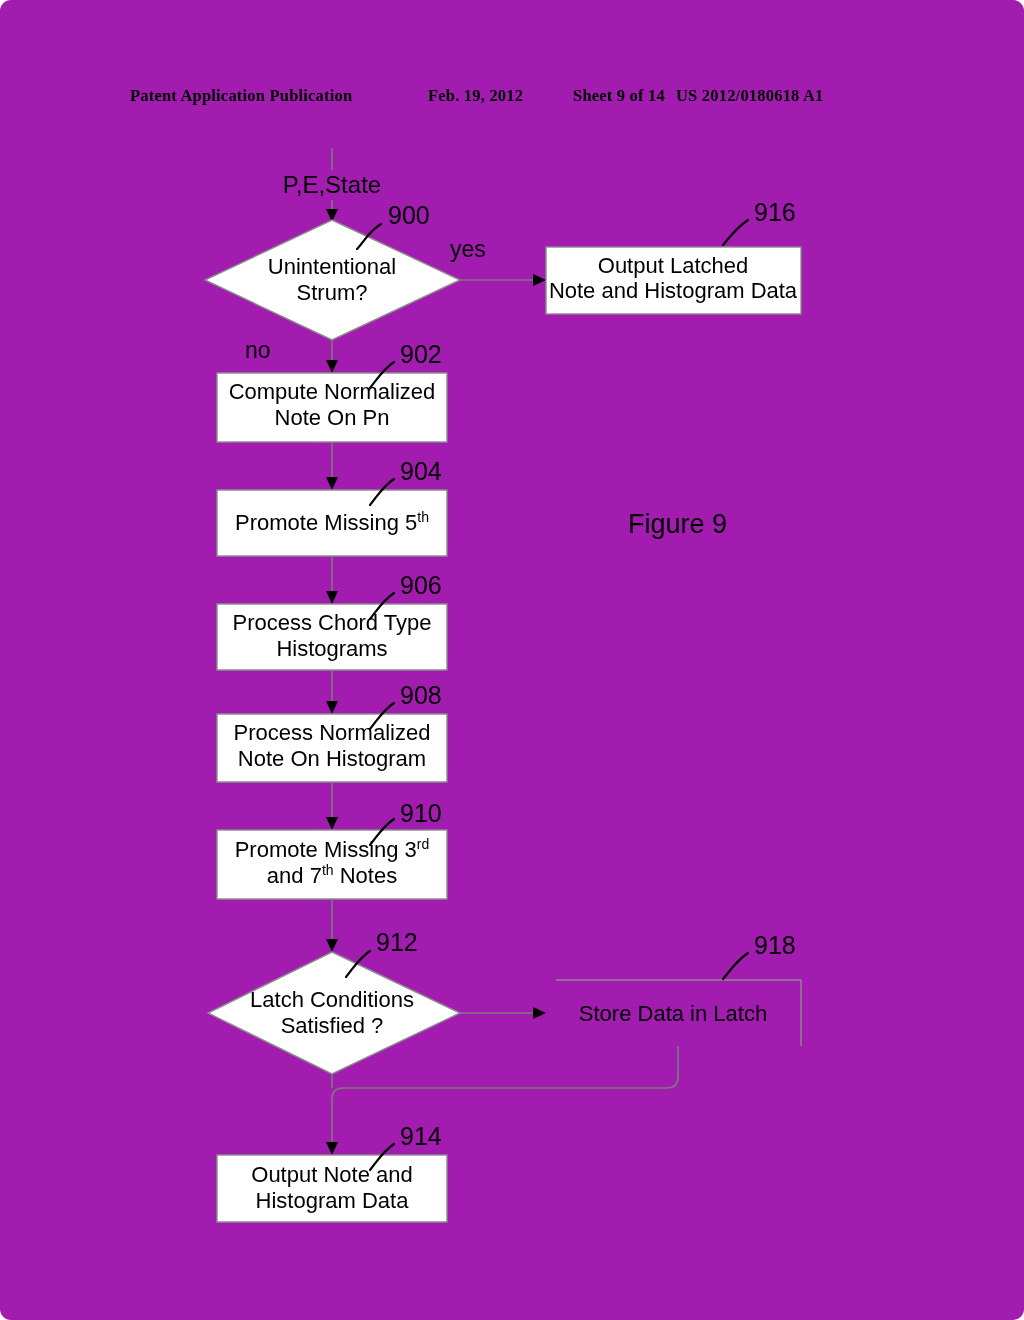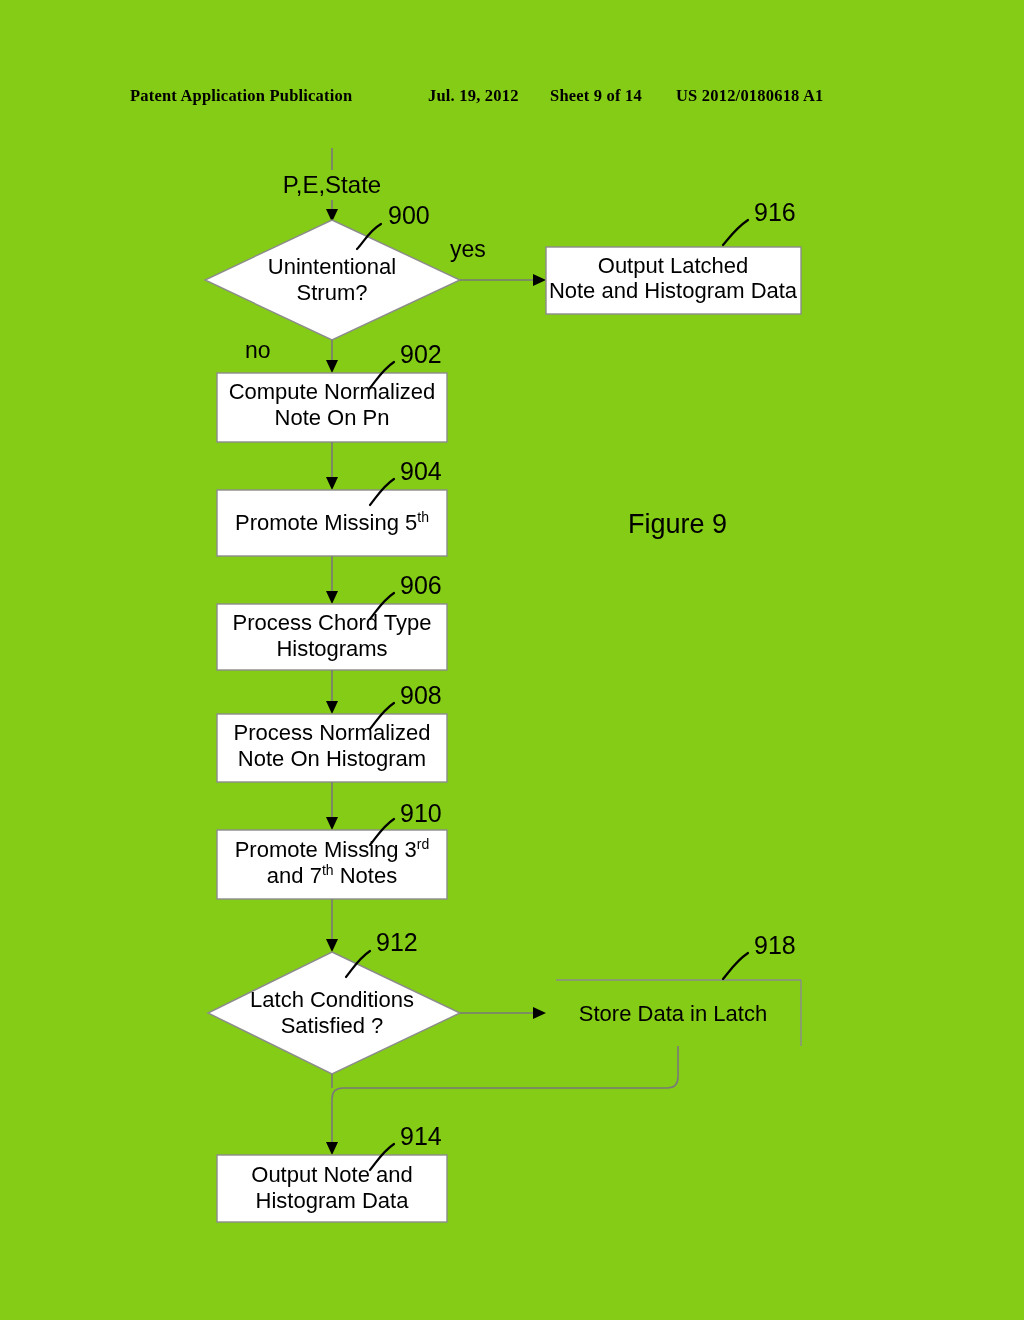--- a/index.html
+++ b/index.html
@@ -11,38 +11,39 @@
     width: 1024px;
     height: 1320px;
     font-family: "Liberation Sans", sans-serif;
     position: relative;
     overflow: hidden;
   }
   #page {
     position: relative;
     width: 1024px;
     height: 1320px;
-    background: #84cc16;
+    background: #a21caf;
+    border-radius: 11px;
   }
   .hdr {
     position: absolute;
     top: 86px;
     left: 0;
     width: 1024px;
     font-family: "Liberation Serif", serif;
     font-weight: bold;
     font-size: 16.5px;
     color: #000;
     letter-spacing: 0.2px;
     white-space: nowrap;
   }
   .hdr .seg { position: absolute; }
   .hdr-pub   { left: 130px; }
   .hdr-date  { left: 428px; }
-  .hdr-sheet { left: 550px; }
+  .hdr-sheet { left: 573px; }
   .hdr-num   { left: 676px; }
 
   #flow {
     position: absolute;
     left: 0;
     top: 0;
   }
   svg text {
     font-family: "Liberation Sans", sans-serif;
     fill: #000;
@@ -71,21 +72,21 @@
   }
   .arrowhead { fill: #000; }
 </style>
 </head>
 <body>
 
 <div id="page">
 
   <div class="hdr">
     <span class="seg hdr-pub">Patent Application Publication</span>
-    <span class="seg hdr-date">Jul. 19, 2012</span>
+    <span class="seg hdr-date">Feb. 19, 2012</span>
     <span class="seg hdr-sheet">Sheet 9 of 14</span>
     <span class="seg hdr-num">US 2012/0180618 A1</span>
   </div>
 
   <svg id="flow" width="1024" height="1320" viewBox="0 0 1024 1320">
 
     <line class="conn" x1="332" y1="148" x2="332" y2="170"></line>
     <text class="io-text" x="332" y="193" text-anchor="middle">P,E,State</text>
     <line class="conn" x1="332" y1="200" x2="332" y2="215"></line>
     <polygon class="arrowhead" points="332,222 326,209 338,209"></polygon>

